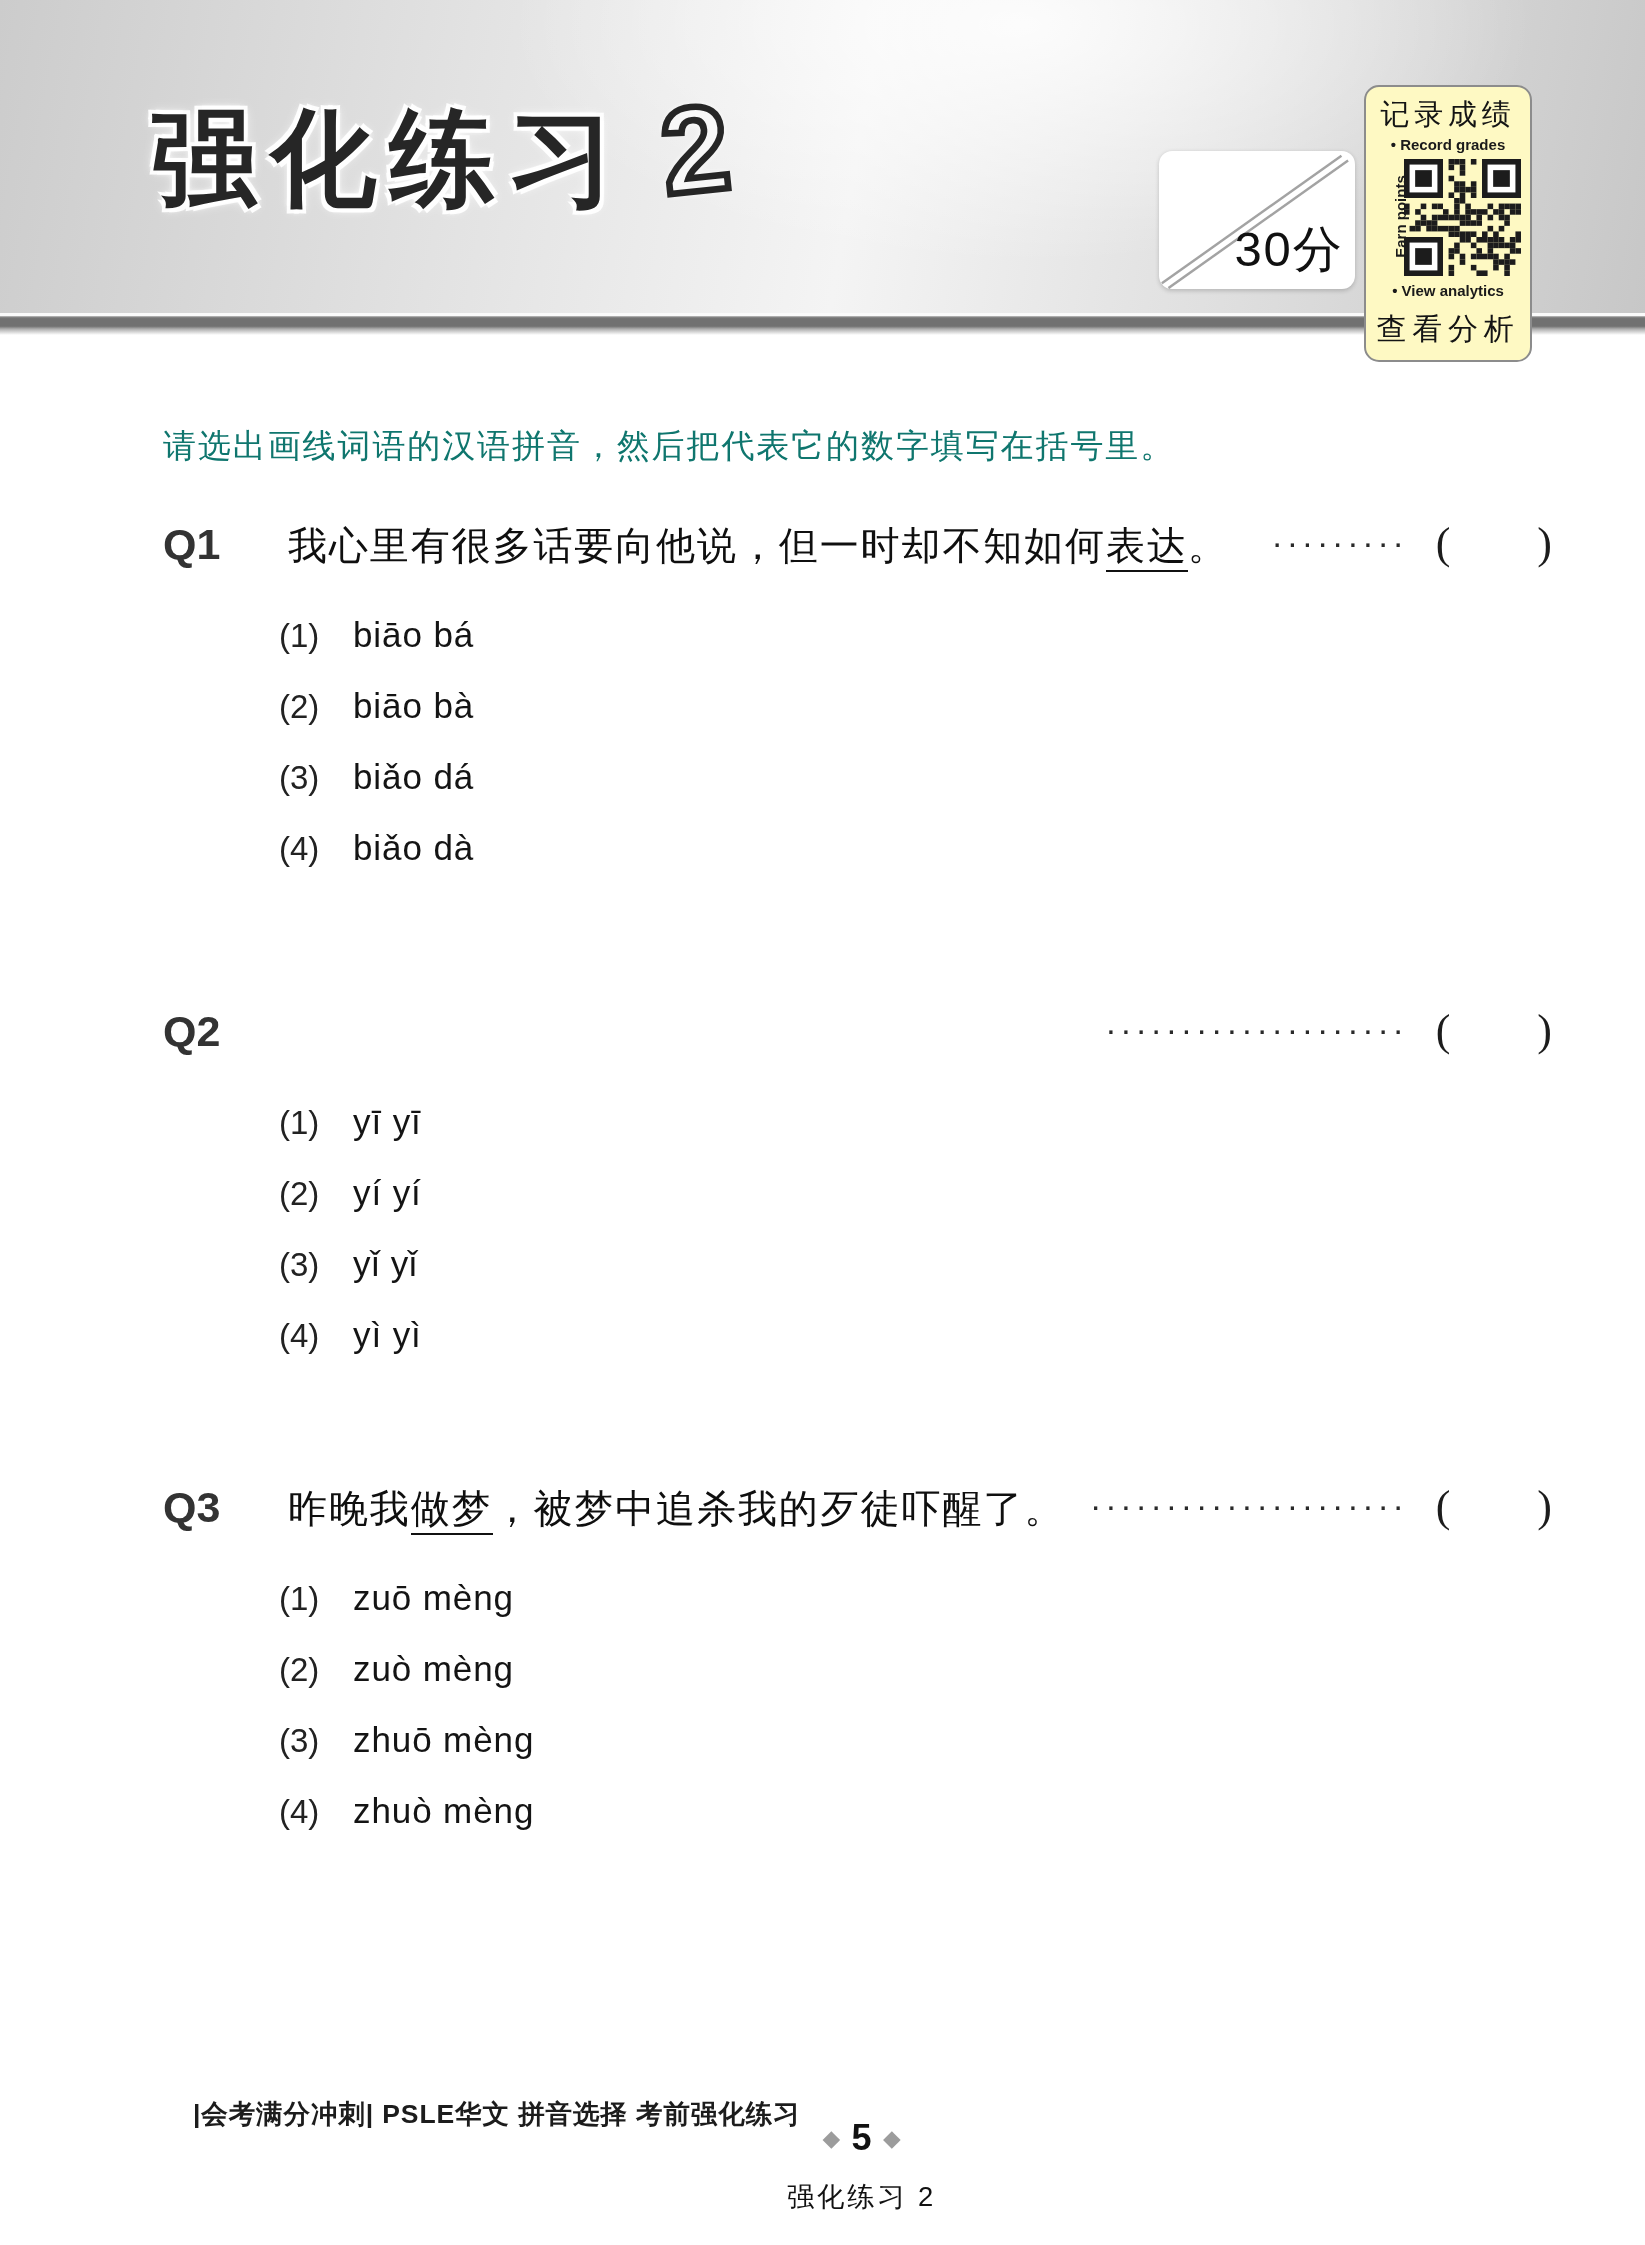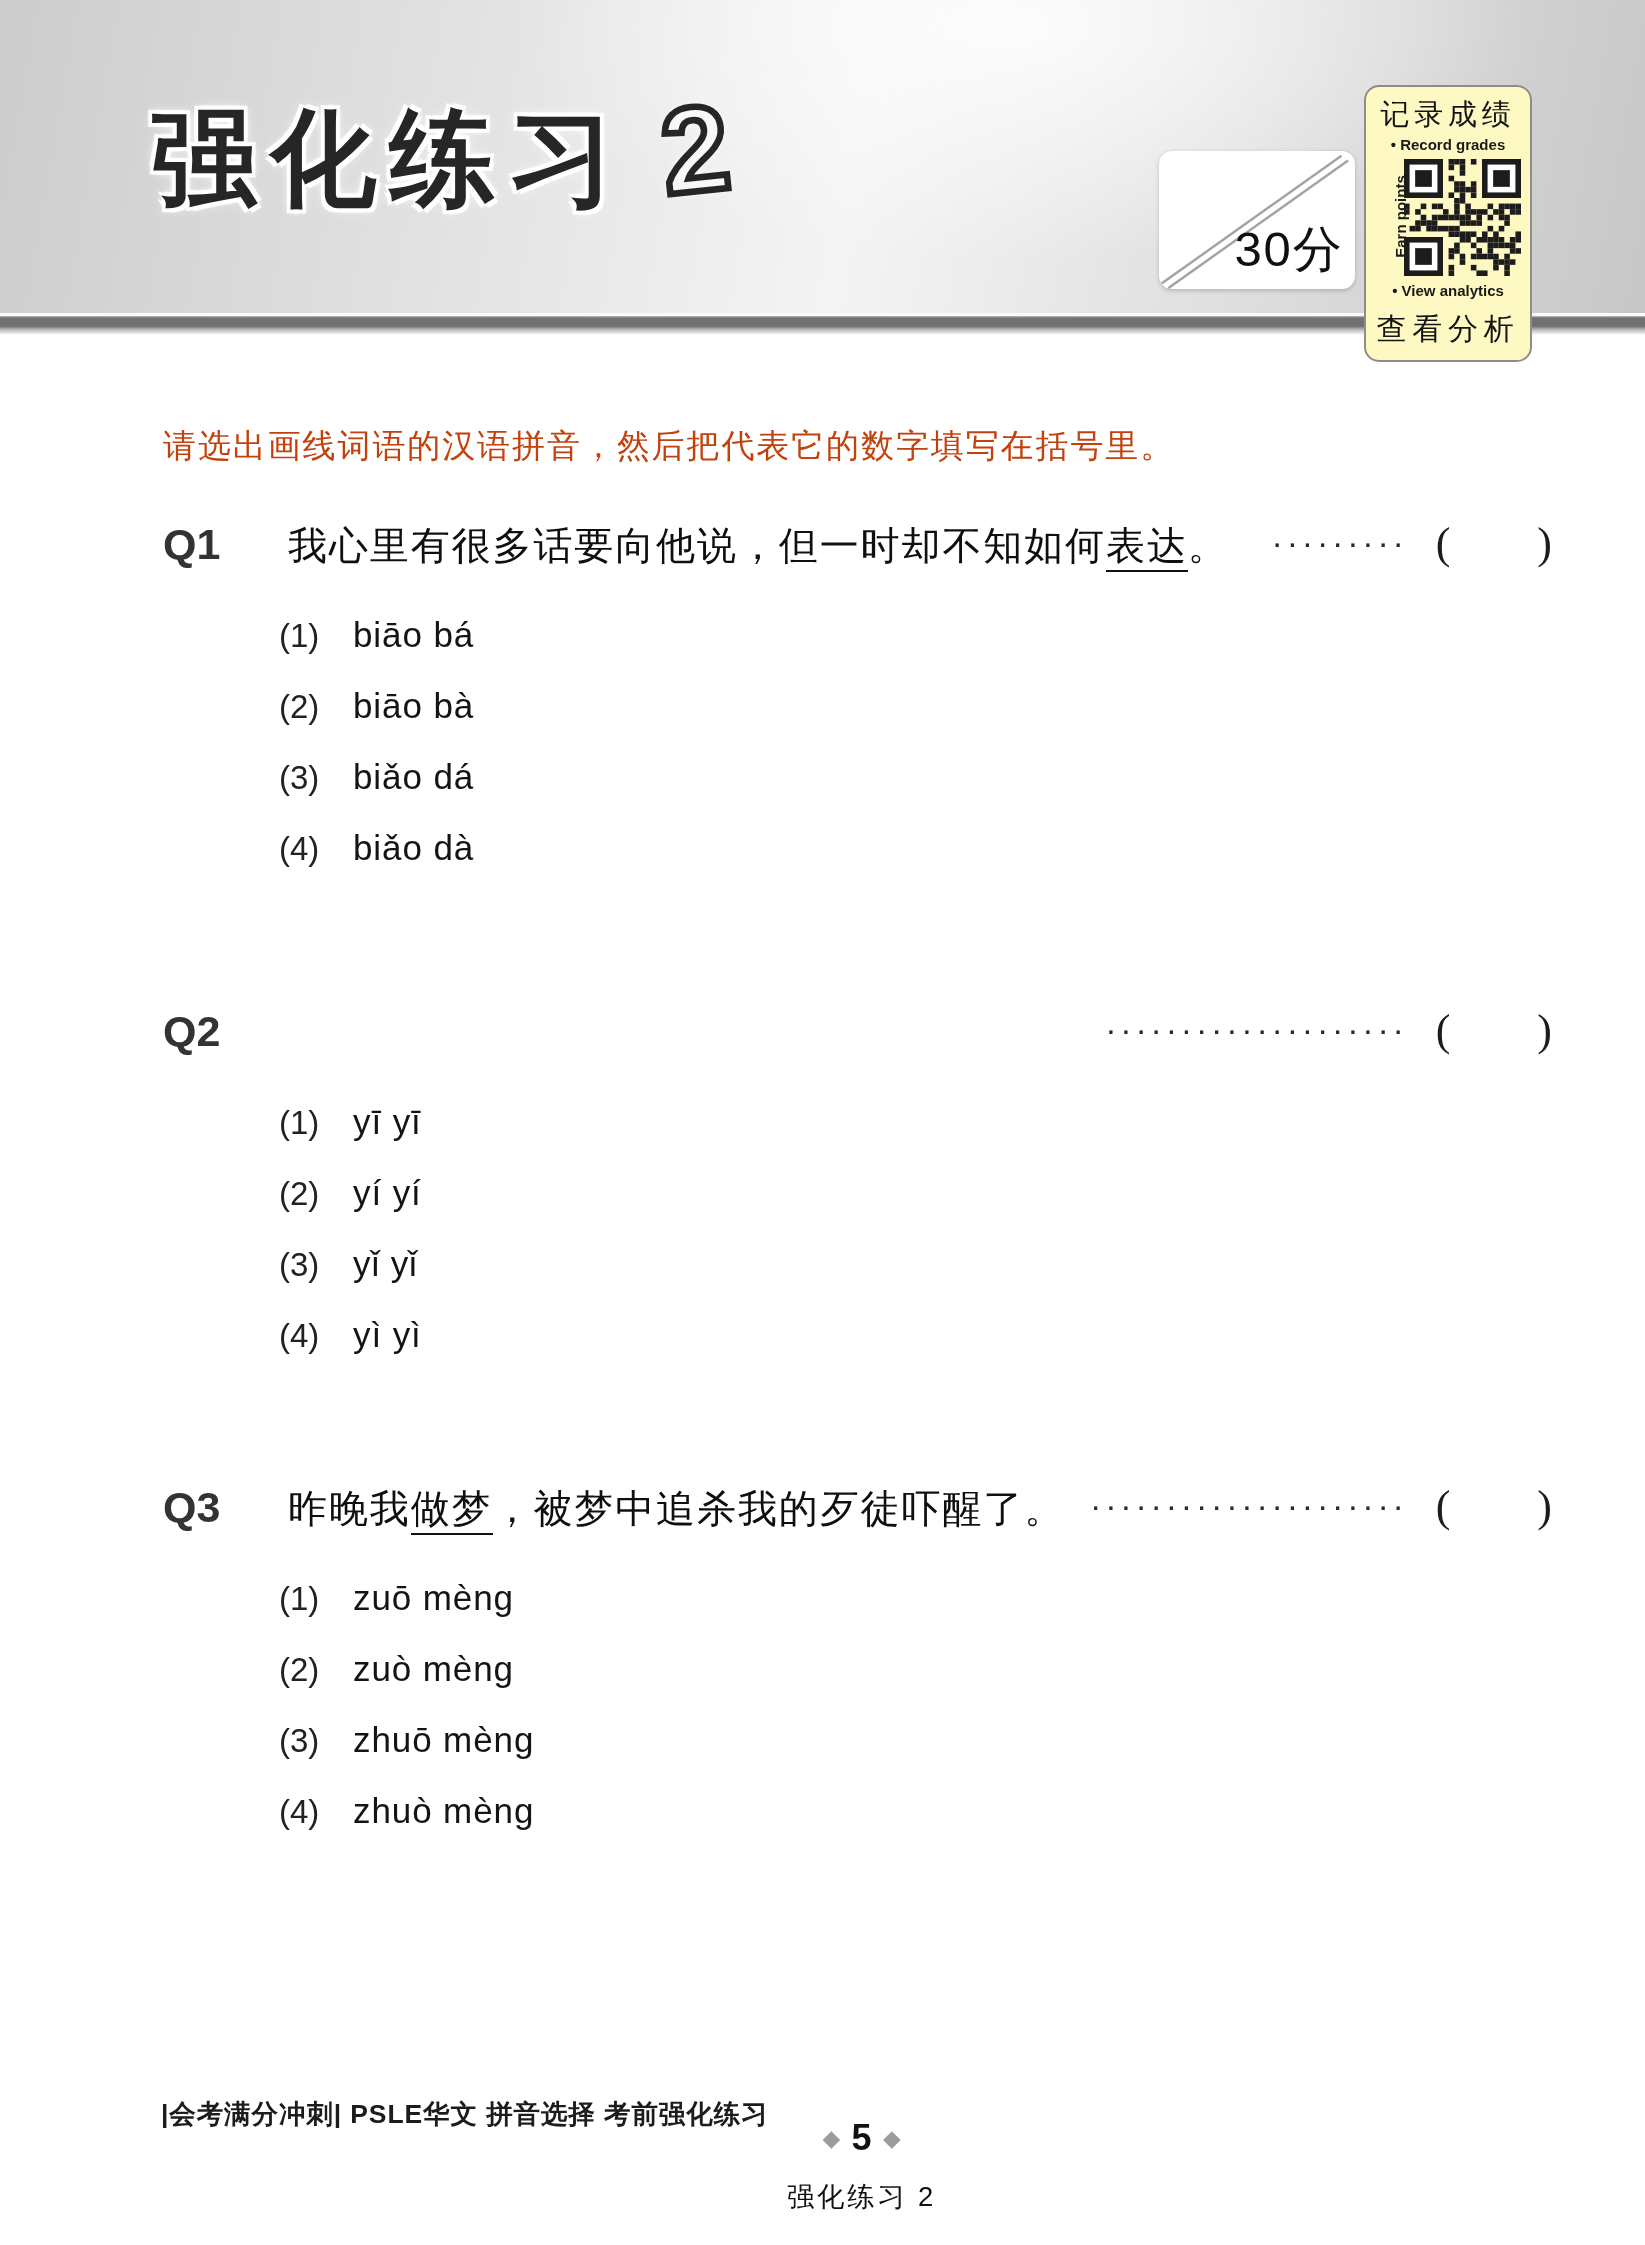--- a/index.html
+++ b/index.html
@@ -53,21 +53,21 @@
   .qr-en{font-size:15px;font-weight:700;color:#1a1a1a;white-space:nowrap;margin-top:1.9px;}
   .qr-mid{position:relative;width:100%;height:125px;margin-top:1.9px;}
   .qr-earn{
     position:absolute;left:-26.5px;top:53px;font-size:15px;font-weight:700;color:#1a1a1a;
     transform:rotate(-90deg);transform-origin:center;white-space:nowrap;width:114px;text-align:center;
   }
   .qr-svg{position:absolute;left:34px;top:1.9px;}
   .qr-bottom-cn{font-size:30px;letter-spacing:5.7px;color:#141414;white-space:nowrap;margin-top:10px;}
   
   .instruction{
-    position:absolute;left:163px;top:424px;font-size:33px;letter-spacing:1.9px;color:#c2410c;
+    position:absolute;left:163px;top:424px;font-size:33px;letter-spacing:1.9px;color:#0f766e;
     font-family:"Liberation Sans",sans-serif;white-space:nowrap;
   }
   .question{position:absolute;left:163px;width:1389px;}
   .q1{top:519px;} .q2{top:1006px;} .q3{top:1482px;}
   .q-line{display:flex;align-items:flex-end;width:100%;gap:9px;}
   .q-label{
     flex:0 0 116px;font-size:43px;font-weight:600;color:#333;
     font-family:"Liberation Sans",sans-serif;line-height:1.2;
   }
   .q-text{
@@ -84,21 +84,21 @@
   .bracket{
     display:inline-flex;gap:87px;font-size:44px;color:#1c1c1c;line-height:1.1;
     font-family:"Liberation Serif",serif;align-self:center;margin-bottom:1.9px;
   }
   .options{position:relative;margin:44px 0 0 116px;}
   .opt-row{display:flex;align-items:baseline;height:71px;}
   .opt-num{flex:0 0 74px;font-size:33px;color:#222;}
   .opt-text{font-size:35px;letter-spacing:0.9px;color:#141414;}
   
   .footer-left{position:absolute;left:161px;top:2097px;line-height:1.35;}
-  .footer-line1{font-size:26.5px;font-weight:600;color:#1c1c1c;letter-spacing:0.9px;white-space:nowrap;}
+  .footer-line1{font-size:26.5px;font-weight:600;color:#1c1c1c;letter-spacing:0.9px;white-space:nowrap;margin-left:32px;}
   .footer-line2{font-size:25.6px;font-weight:400;color:#1c1c1c;margin-top:3.8px;white-space:nowrap;}
   .footer-page{position:absolute;left:767px;top:2120px;width:189px;text-align:center;}
   .page-num-row{display:flex;align-items:center;justify-content:center;gap:11.4px;}
   .diamond{font-size:23px;color:#9c9c9c;line-height:1;}
   .page-num{font-size:36px;font-weight:700;color:#111;line-height:1;}
   .page-label{margin-top:23px;font-size:27.4px;letter-spacing:2.8px;color:#111;white-space:nowrap;}
 </style>
 </head>
 <body>
 

